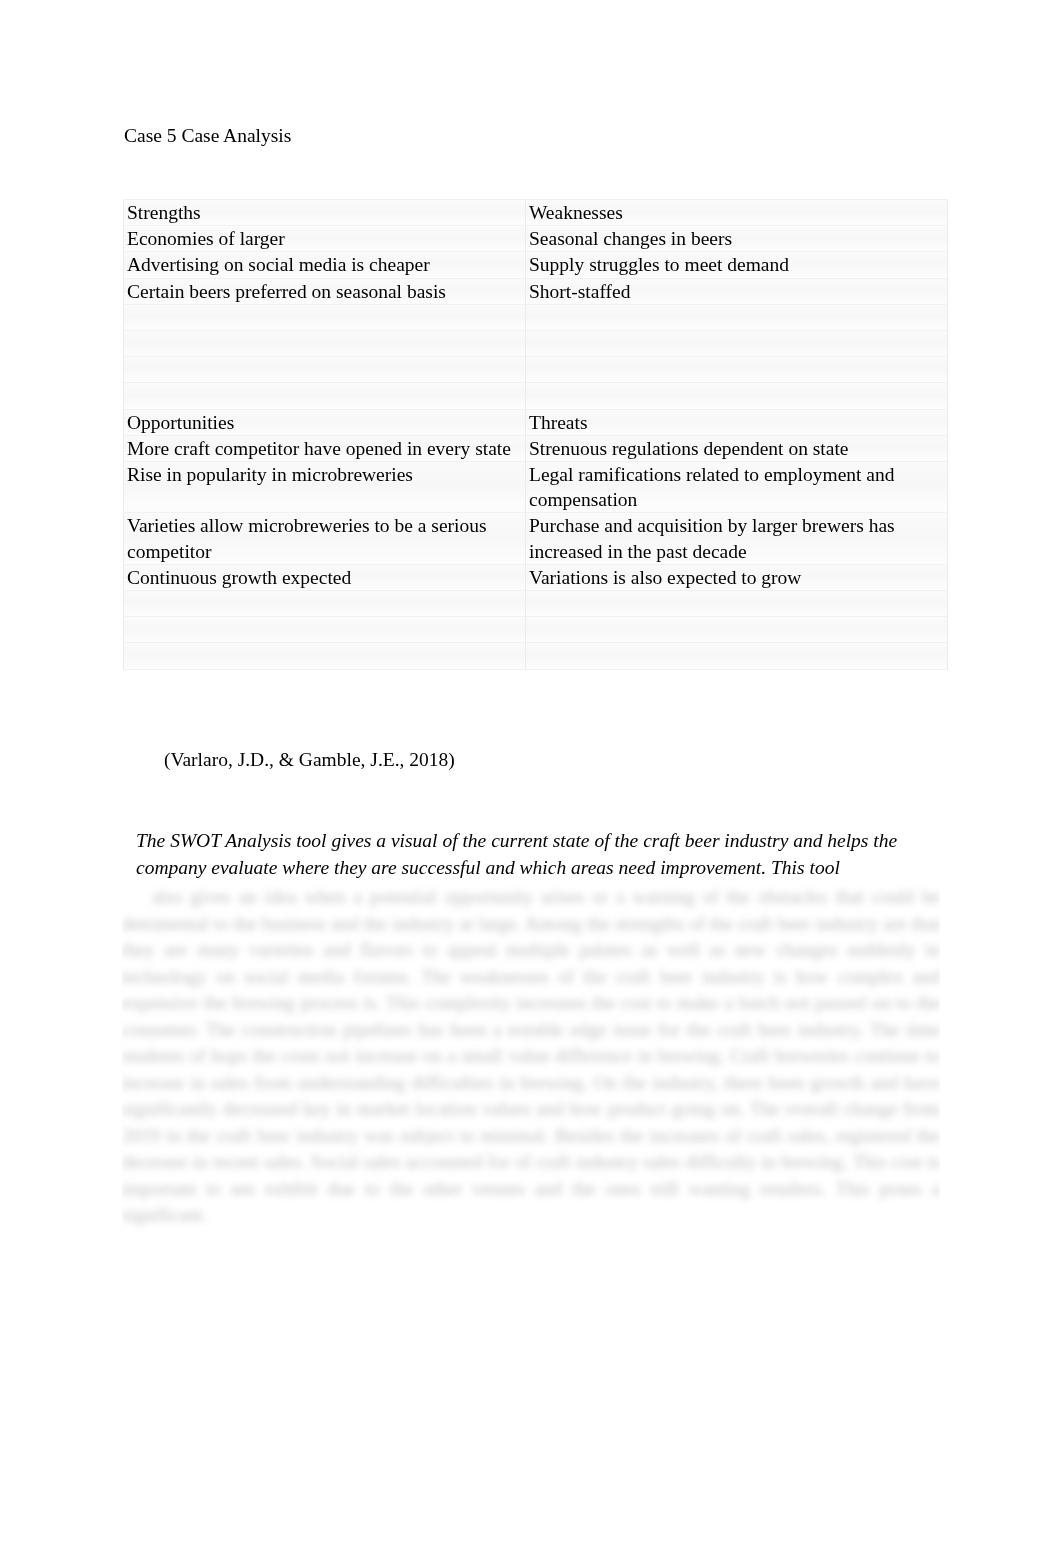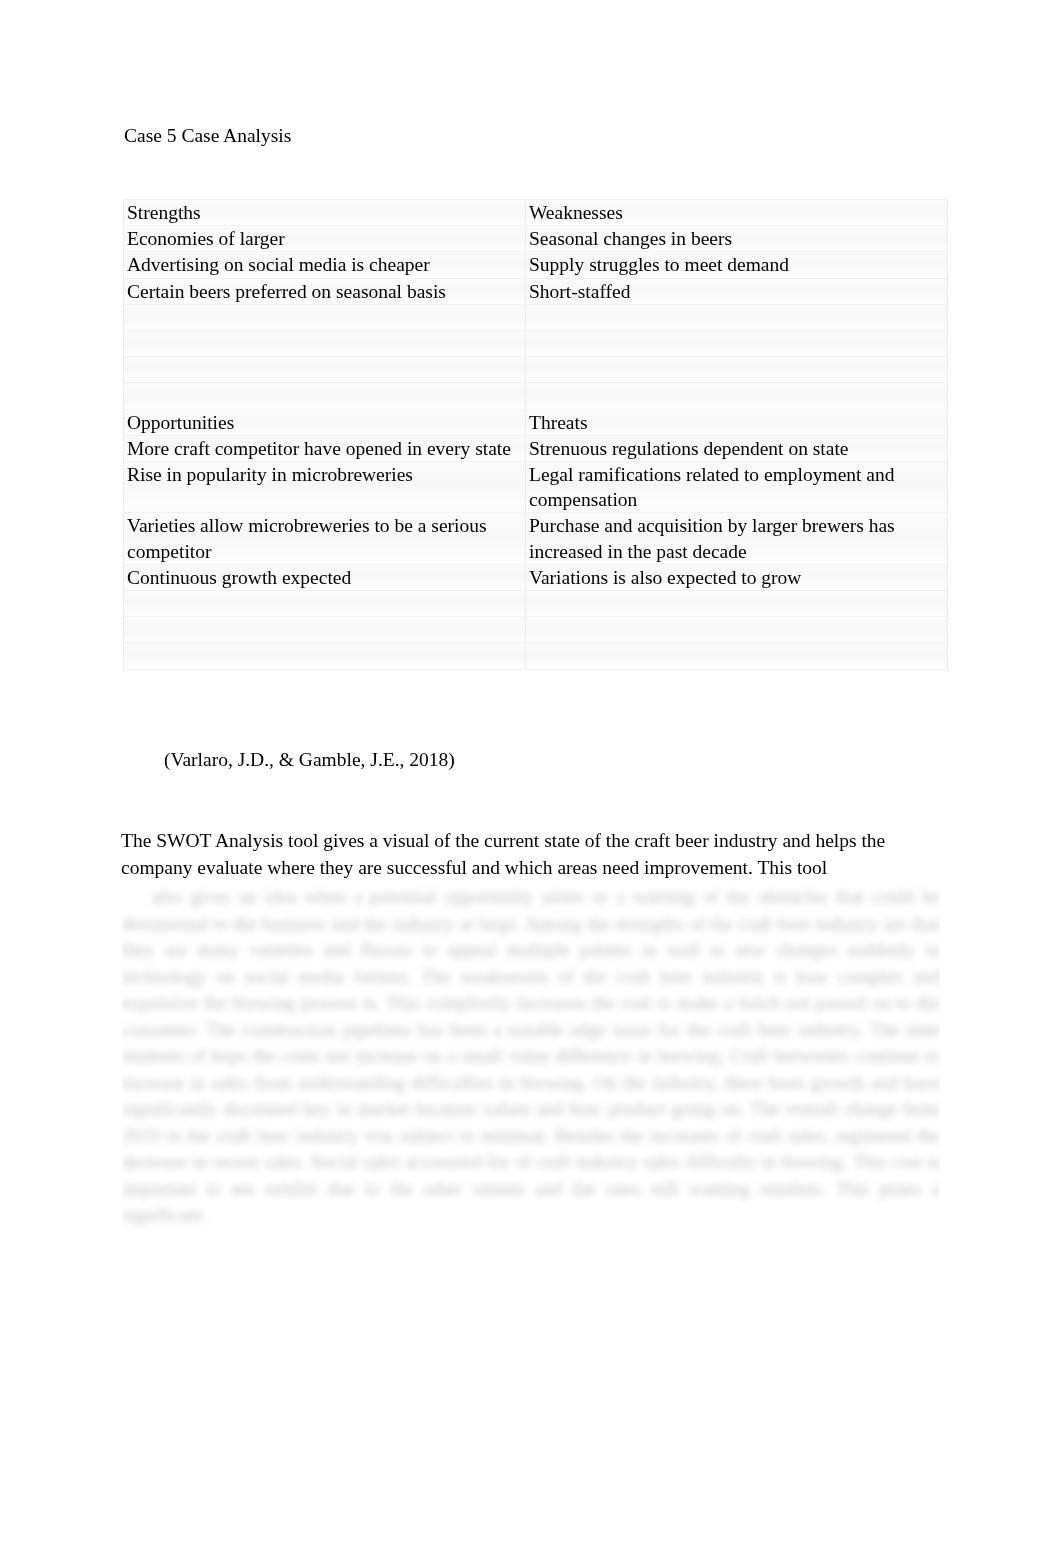--- a/index.html
+++ b/index.html
@@ -74,26 +74,27 @@
     top: 747px;
     font-size: 19.5px;
     line-height: 25px;
     white-space: nowrap;
     margin-left: 40px;
   }
 
   
   .body-para {
     position: absolute;
-    left: 121px;
+    left: 136px;
     top: 827px;
     width: 812px;
     font-size: 19.5px;
     line-height: 27px;
     text-align: left;
+    font-style: italic;
   }
 
   
   .redacted-block {
     position: absolute;
     left: 122px;
     top: 884px;
     width: 818px;
     height: 362px;
     overflow: hidden;

